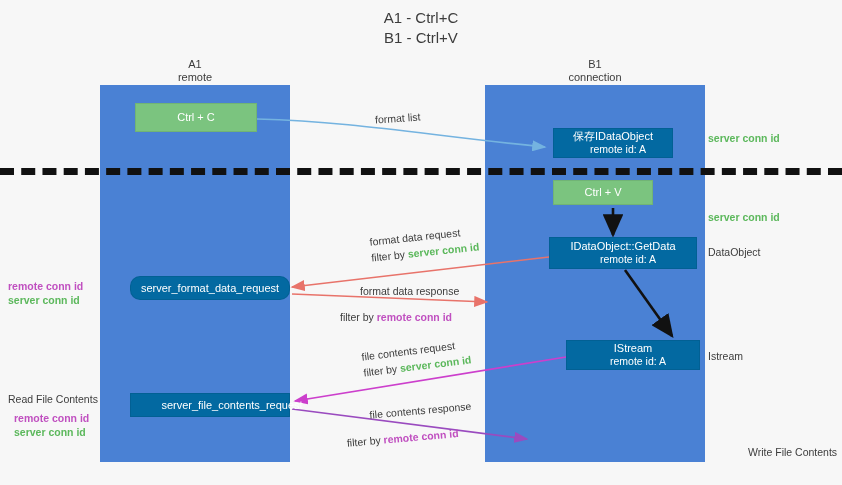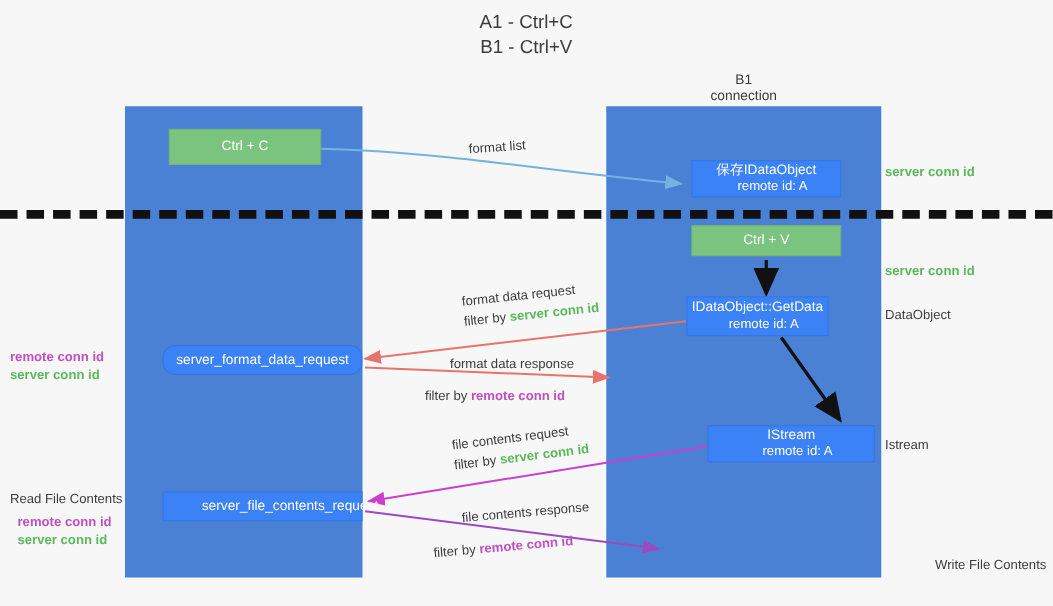--- a/index.html
+++ b/index.html
@@ -25,21 +25,21 @@
   .lane{
     position:absolute;background:#4a81d4;
   }
 
   .box{
     position:absolute;box-sizing:border-box;
     display:flex;align-items:center;justify-content:center;
     text-align:center;color:#ffffff;font-size:11px;line-height:13px;
     flex-direction:column;border:1px solid rgba(0,0,0,0.08);
   }
-  .box.orange{background:#3b82f6;}
+  .box.orange{background:#0369a1;}
   .box.green{background:#7bc47f;}
   .box .l2{font-size:10.5px;margin-left:10px;}
 
   .lbl{
     position:absolute;color:#3c3c3c;font-size:10.5px;line-height:14px;
     white-space:nowrap;
   }
   .lbl.green-t{color:#5cb85c;font-weight:bold;}
   .lbl.mag-t{color:#c050c0;font-weight:bold;}
 
@@ -60,20 +60,24 @@
 </head>
 <body>
 
 <div id="stage">
 
   <div class="title">
     <div>A1 - Ctrl+C</div>
     <div>B1 - Ctrl+V</div>
   </div>
 
+  <div class="lane-head" style="left:135px;top:58px;width:120px;">
+    <div>A1</div>
+    <div>remote</div>
+  </div>
   <div class="lane-head" style="left:535px;top:58px;width:120px;">
     <div>B1</div>
     <div>connection</div>
   </div>
 
   <div class="lane" style="left:100px;top:85px;width:190px;height:377px;"></div>
   <div class="lane" style="left:485px;top:85px;width:220px;height:377px;"></div>
 
   <svg class="arrows">
     <defs>
@@ -111,25 +115,25 @@
 
   <div class="box green" style="left:135px;top:103px;width:122px;height:29px;">
     <span>Ctrl + C</span>
   </div>
 
   <div class="box orange" style="left:553px;top:128px;width:120px;height:30px;">
     <span>保存IDataObject</span>
     <span class="l2">remote id: A</span>
   </div>
 
-  <div class="box green" style="left:553px;top:180px;width:120px;height:25px;">
+  <div class="box green" style="left:553px;top:180px;width:100px;height:25px;">
     <span>Ctrl + V</span>
   </div>
 
-  <div class="box orange" style="left:549px;top:237px;width:114px;height:32px;">
+  <div class="box orange" style="left:549px;top:237px;width:148px;height:32px;">
     <span>IDataObject::GetData</span>
     <span class="l2">remote id: A</span>
   </div>
 
   <div class="box orange" style="left:130px;top:276px;width:160px;height:24px;border-radius:10px;">
     <span>server_format_data_request</span>
   </div>
 
 
   <div class="box orange" style="left:566px;top:340px;width:134px;height:30px;">

